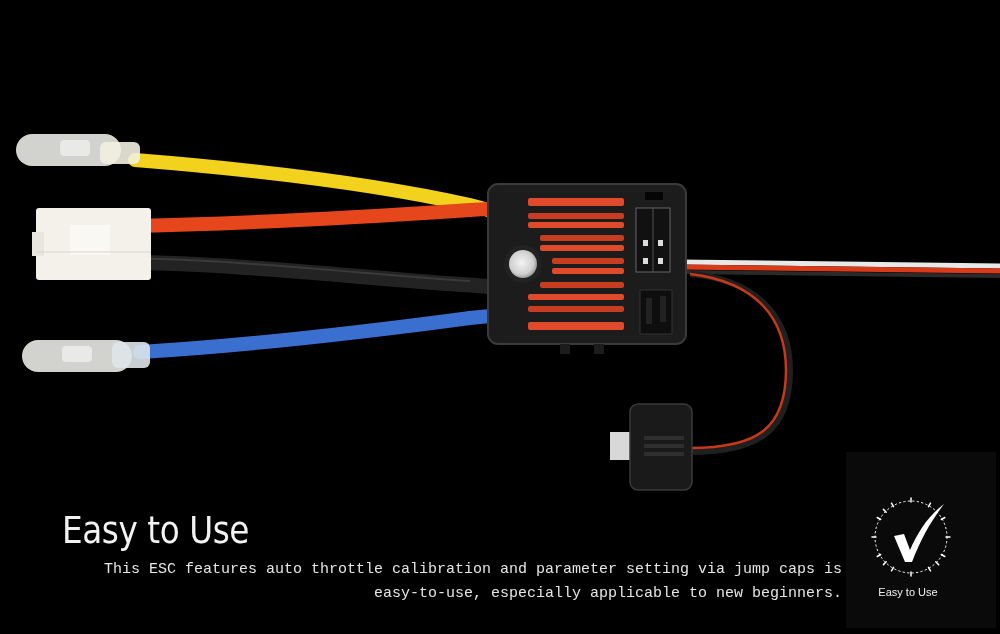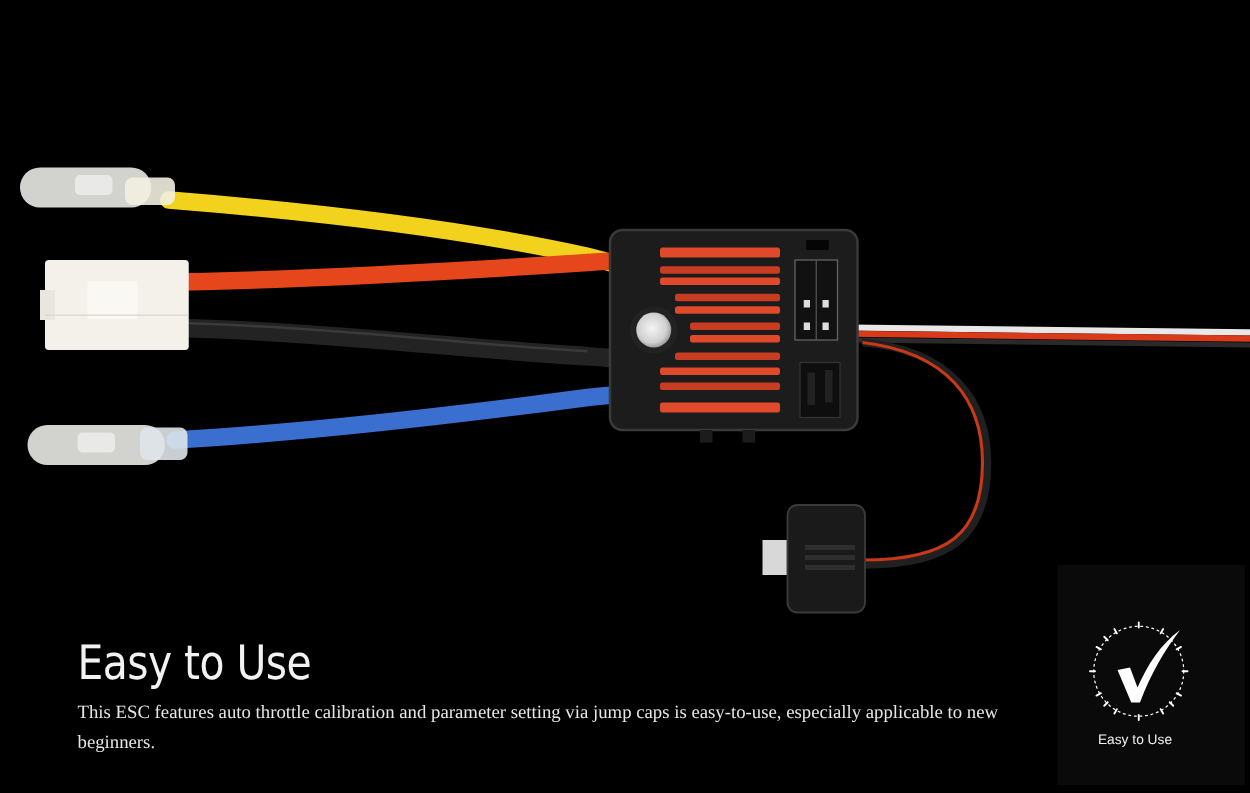--- a/index.html
+++ b/index.html
@@ -1,19 +1,19 @@
 <!DOCTYPE html>
 <html><head>
   <meta charset="utf-8">
   <style>
     html, body { margin: 0; padding: 0; background: #000; }
     body { width: 1000px; height: 634px; position: relative; overflow: hidden; font-family: "Liberation Sans", sans-serif; color: #fff; }
     .scene { position: absolute; left: 0; top: 0; width: 1000px; height: 634px; }
     .headline { position: absolute; left: 62px; top: 508px; font-size: 38px; font-weight: 300; letter-spacing: -0.5px; color: #f2f2f2; font-family: "DejaVu Sans", sans-serif; font-weight: normal; transform: scaleX(0.86); transform-origin: left top; }
-    .body-text { position: absolute; left: 62px; top: 558px; width: 780px; font-size: 15px; line-height: 24px; color: #e6e6e6; font-family: Liberation Serif, serif; }
+    .body-text { position: absolute; left: 62px; top: 558px; width: 780px; font-size: 15px; line-height: 24px; color: #e6e6e6; font-family: Liberation Mono, monospace; text-align: right; }
     .badge { position: absolute; left: 846px; top: 452px; width: 150px; height: 176px; background: #0a0a0a; }
     .badge-icon { position: absolute; left: 20px; top: 40px; width: 90px; height: 90px; }
     .badge-label { position: absolute; left: 0; width: 124px; top: 134px; text-align: center; font-size: 11px; color: #f0f0f0; font-family: "Liberation Sans", sans-serif; }
   </style>
 </head>
 <body>
 
 <div class="scene">
   <svg width="1000" height="634" viewBox="0 0 1000 634" xmlns="http://www.w3.org/2000/svg">
     <defs>

